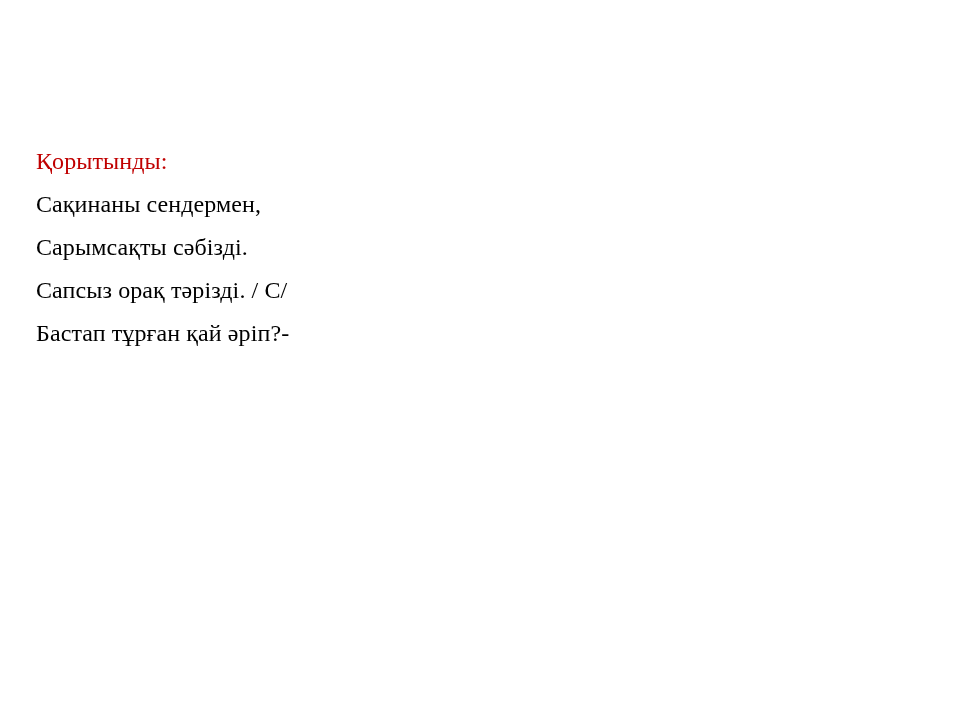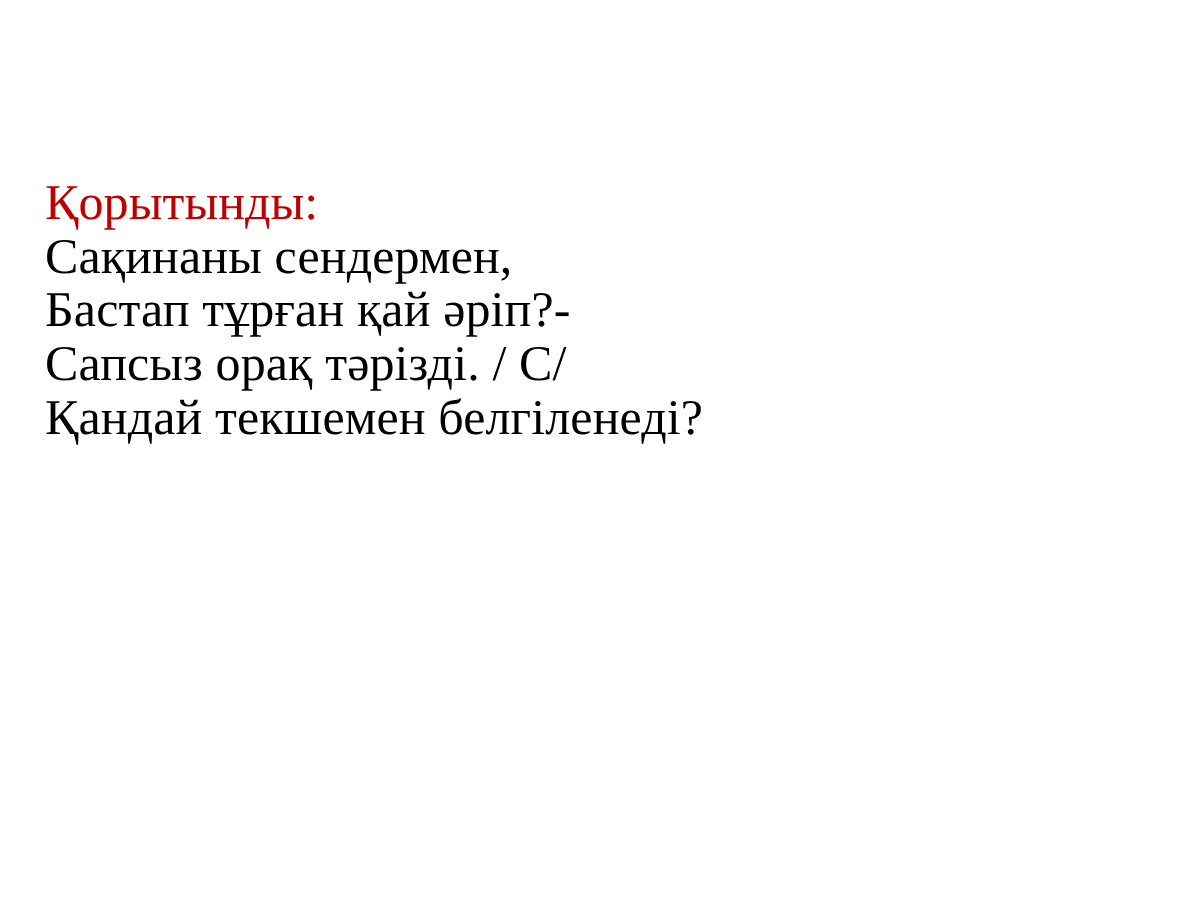--- a/index.html
+++ b/index.html
@@ -19,34 +19,34 @@
     height: 720px;
     box-sizing: border-box;
   }
   .text-block {
     position: absolute;
     left: 36px;
     top: 140px;
     width: 890px;
   }
   .line {
-    font-size: 40px;
+    font-size: 24px;
     line-height: 43px;
     color: #000000;
     white-space: pre-wrap;
     letter-spacing: 0.1px;
   }
   .line.heading {
     color: #c00000;
   }
 </style>
 </head>
 <body>
 
 <div class="slide">
   <div class="text-block">
     <div class="line heading">Қорытынды:</div>
     <div class="line">Сақинаны сендермен,</div>
+    <div class="line">Сарымсақты сәбізді.</div>
+    <div class="line">Сапсыз орақ тәрізді. / С/</div>
     <div class="line">Бастап тұрған қай әріп?-</div>
-    <div class="line">Сапсыз орақ тәрізді. / С/</div>
-    <div class="line">Қандай текшемен белгіленеді?</div>
   </div>
 </div>
 
 </body></html>

